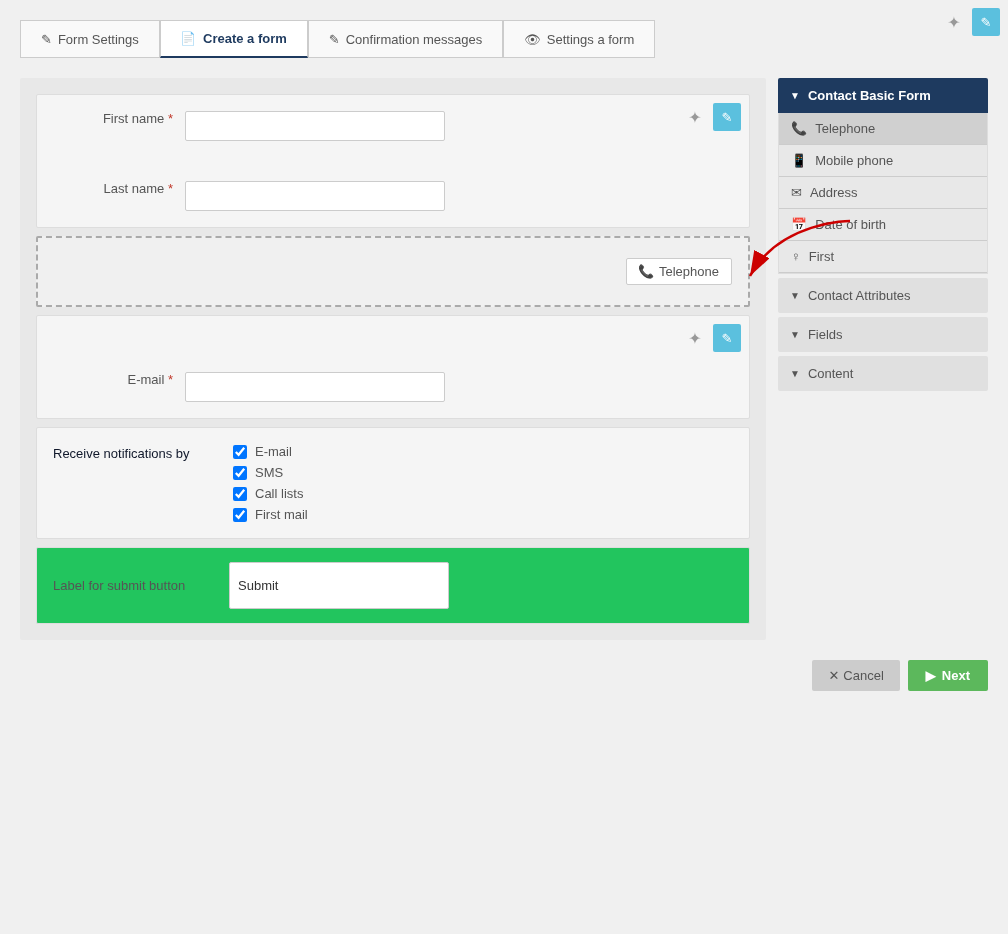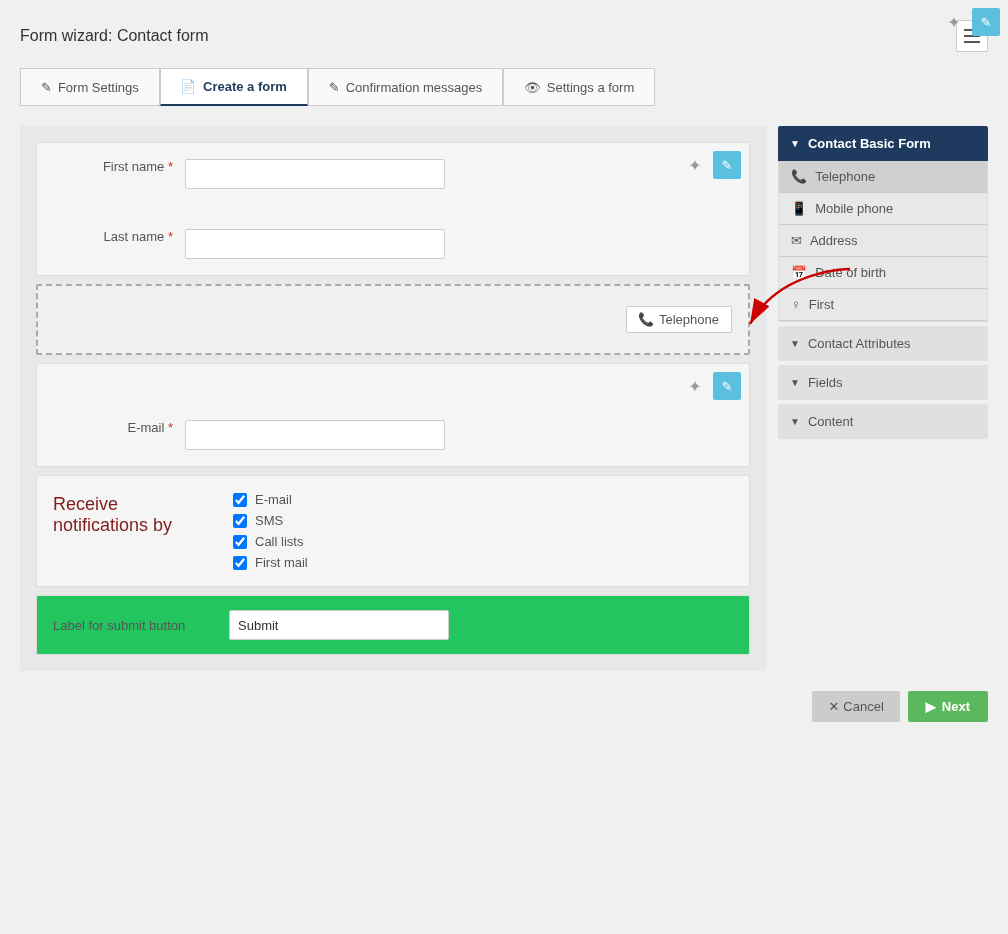--- a/index.html
+++ b/index.html
@@ -38,29 +38,29 @@
     .field-input { flex: 1; height: 30px; border: 1px solid #ccc; background: #fff; border-radius: 2px; max-width: 260px; }
 
     
     .drop-zone { border: 2px dashed #aaa; margin-bottom: 8px; padding: 20px 16px; background: #f0f0f0; min-height: 60px; display: flex; align-items: center; justify-content: flex-end; border-radius: 2px; }
     .drop-label { background: #fff; border: 1px solid #ccc; padding: 5px 12px; font-size: 13px; color: #555; display: flex; align-items: center; gap: 4px; border-radius: 2px; }
 
     
     .checkbox-section { background: #f5f5f5; border: 1px solid #ddd; margin-bottom: 8px; border-radius: 2px; }
     .checkbox-inner { padding: 16px 60px 16px 16px; display: flex; align-items: flex-start; gap: 20px; position: relative; }
     .checkbox-controls { position: absolute; top: 8px; right: 8px; display: flex; gap: 4px; }
-    .checkbox-field-label { width: 160px; font-size: 18px; color: #7f1d1d; padding-top: 2px; }
+    .checkbox-field-label { width: 160px; font-size: 13px; color: #0f172a; padding-top: 2px; }
     .checkbox-options { display: flex; flex-direction: column; gap: 6px; }
     .checkbox-item { display: flex; align-items: center; gap: 8px; font-size: 13px; color: #555; }
     .checkbox-item input[type=checkbox] { width: 14px; height: 14px; }
 
     
     .submit-section { background: #22c55e; border: 1px solid #ddd; border-radius: 2px; padding: 14px 16px; display: flex; align-items: center; gap: 16px; }
     .submit-label { font-size: 13px; color: #555; width: 160px; }
-    .submit-input { height: 30px; border: 1px solid #ccc; background: #fff; border-radius: 2px; padding: 14px 8px; width: 220px; font-size: 13px; color: #333; }
+    .submit-input { height: 47px; border: 1px solid #ccc; background: #fff; border-radius: 2px; padding: 14px 8px; width: 220px; font-size: 13px; color: #333; }
 
     
     .sidebar { width: 210px; flex-shrink: 0; }
     .sidebar-section { margin-bottom: 4px; }
     .sidebar-header { background: #1e3a5f; color: #fff; padding: 10px 12px; font-size: 13px; font-weight: bold; display: flex; align-items: center; gap: 8px; cursor: pointer; border-radius: 2px 2px 0 0; }
     .sidebar-header-collapsed { background: #e0e0e0; color: #555; padding: 10px 12px; font-size: 13px; font-weight: normal; display: flex; align-items: center; gap: 8px; cursor: pointer; border-radius: 2px; }
     .chevron { font-size: 10px; }
     .sidebar-items { background: #f5f5f5; border: 1px solid #ddd; border-top: none; }
     .sidebar-item { padding: 8px 12px; font-size: 13px; color: #555; cursor: pointer; display: flex; align-items: center; gap: 8px; background: #e8e8e8; border-bottom: 1px solid #ccc; }
     .sidebar-item.highlighted { background: #d0d0d0; }
@@ -72,28 +72,20 @@
 
     
     .form-drop-wrapper { position: relative; }
     .red-arrow { position: absolute; right: -110px; top: -20px; pointer-events: none; }
   </style>
 </head>
 <body>
 
 <div class="page-wrapper">
 
-  <div class="header">
-    <span class="header-title">Form wizard: Contact form</span>
-    <div class="menu-icon">
-      <span></span>
-        <span></span>
-        <span></span>
-    </div>
-  </div>
 
   <div class="tabs">
     <div class="tab">
       <span>✎</span>
       <span>Form Settings</span>
     </div>
     <div class="tab active">
       <span>📄</span>
       <span>Create a form</span>
     </div>

